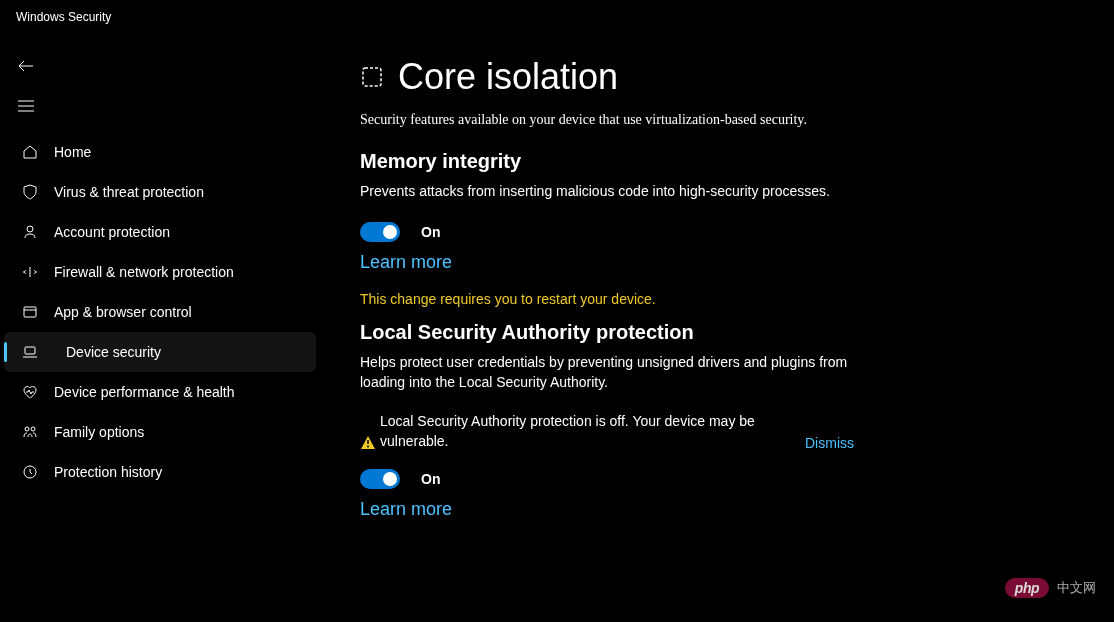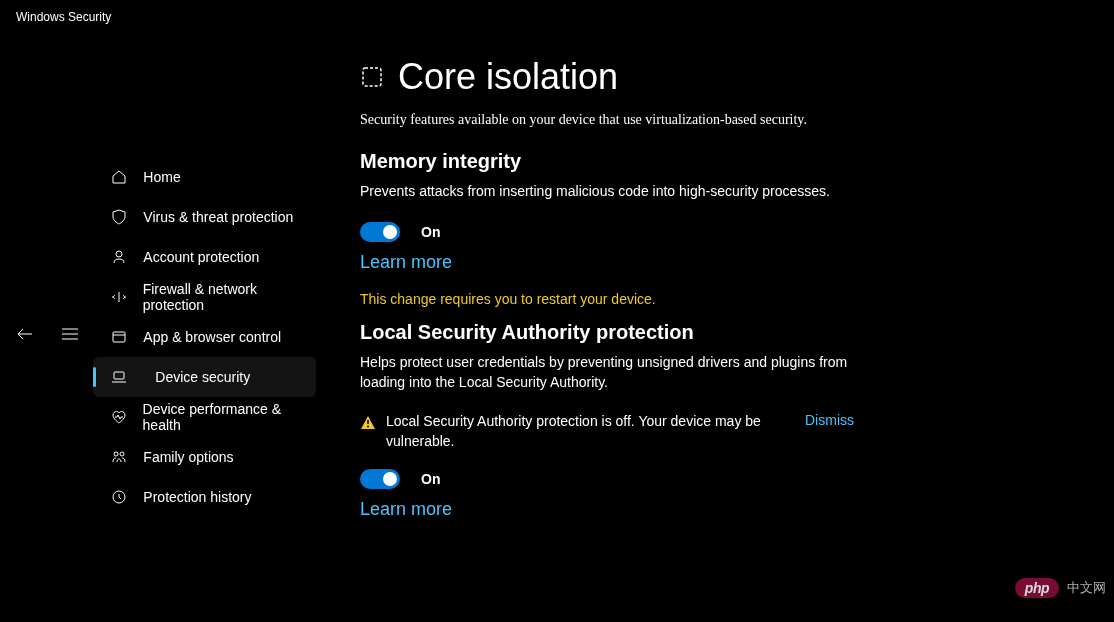--- a/index.html
+++ b/index.html
@@ -33,22 +33,21 @@
     .main {
       flex: 1;
       display: flex;
       min-height: 0;
     }
     .sidebar {
       width: 320px;
       background: #000;
       padding-top: 12px;
       display: flex;
-      flex-direction: row;
-      align-items: center;
+      flex-direction: column;
     }
     .sidebar-top-btn {
       width: 40px;
       height: 40px;
       display: flex;
       align-items: center;
       justify-content: center;
       margin-left: 6px;
       cursor: pointer;
     }
@@ -178,23 +177,23 @@
       padding: 0 0 18px 0;
       display: inline-block;
     }
     .restart-msg {
       font-size: 14px;
       color: #f0c928;
       padding: 0 0 14px 0;
     }
     .warning-row {
       display: flex;
-      gap: 10px;
+      gap: 4px;
       padding: 0 0 18px 0;
-      align-items: flex-start;
+      align-items: flex-end;
     }
     .warning-icon {
       width: 16px;
       height: 16px;
       margin-top: 3px;
       flex-shrink: 0;
     }
     .warning-text {
       flex: 1;
       font-size: 14px;
@@ -202,21 +201,21 @@
       line-height: 1.4;
     }
     .dismiss {
       font-size: 14px;
       color: #4cc2ff;
       cursor: pointer;
       flex-shrink: 0;
     }
     .watermark {
       position: absolute;
-      right: 8px;
+      right: 18px;
       bottom: 24px;
       display: flex;
       align-items: center;
       gap: 8px;
       opacity: 0.85;
     }
     .php-pill {
       background: #8f0e3f;
       color: #fff;
       border-radius: 11px;

